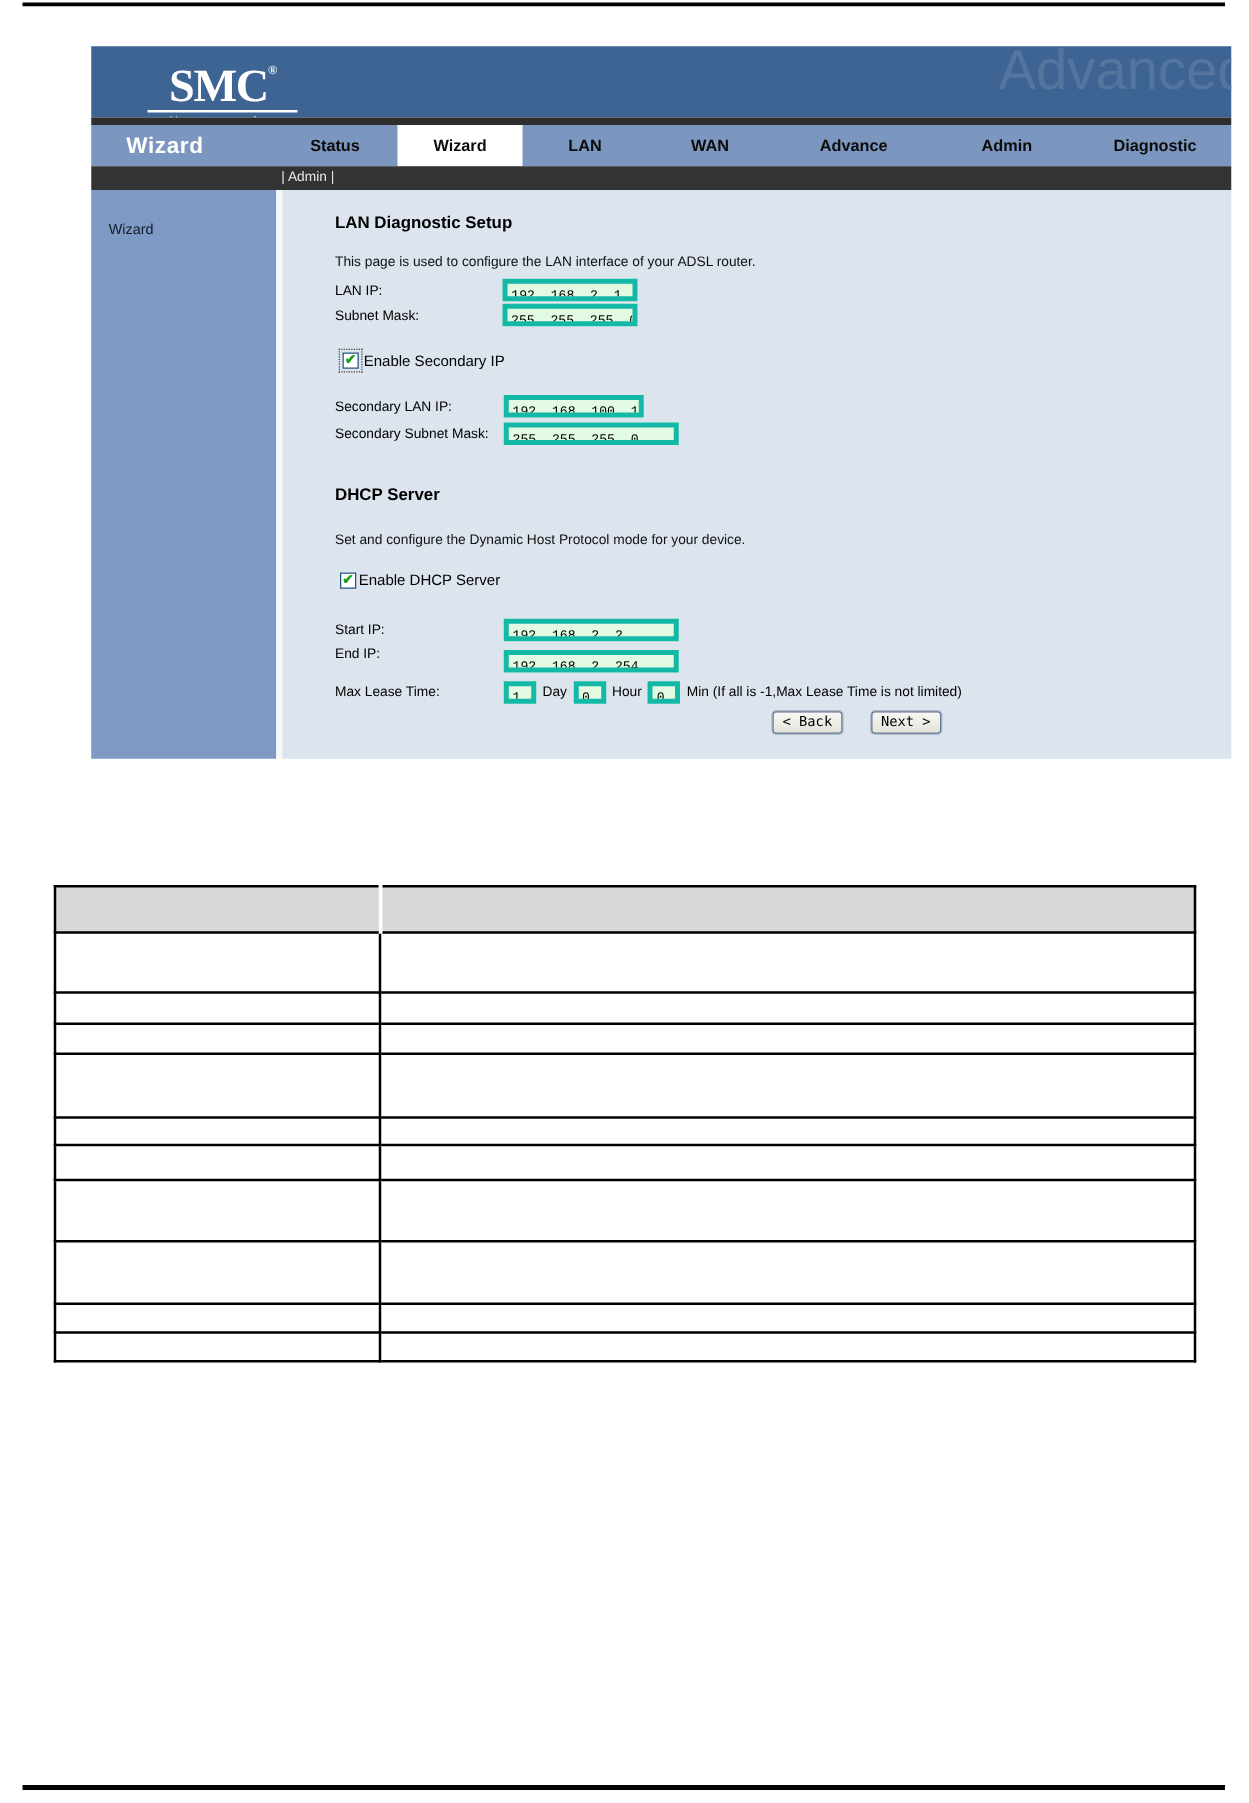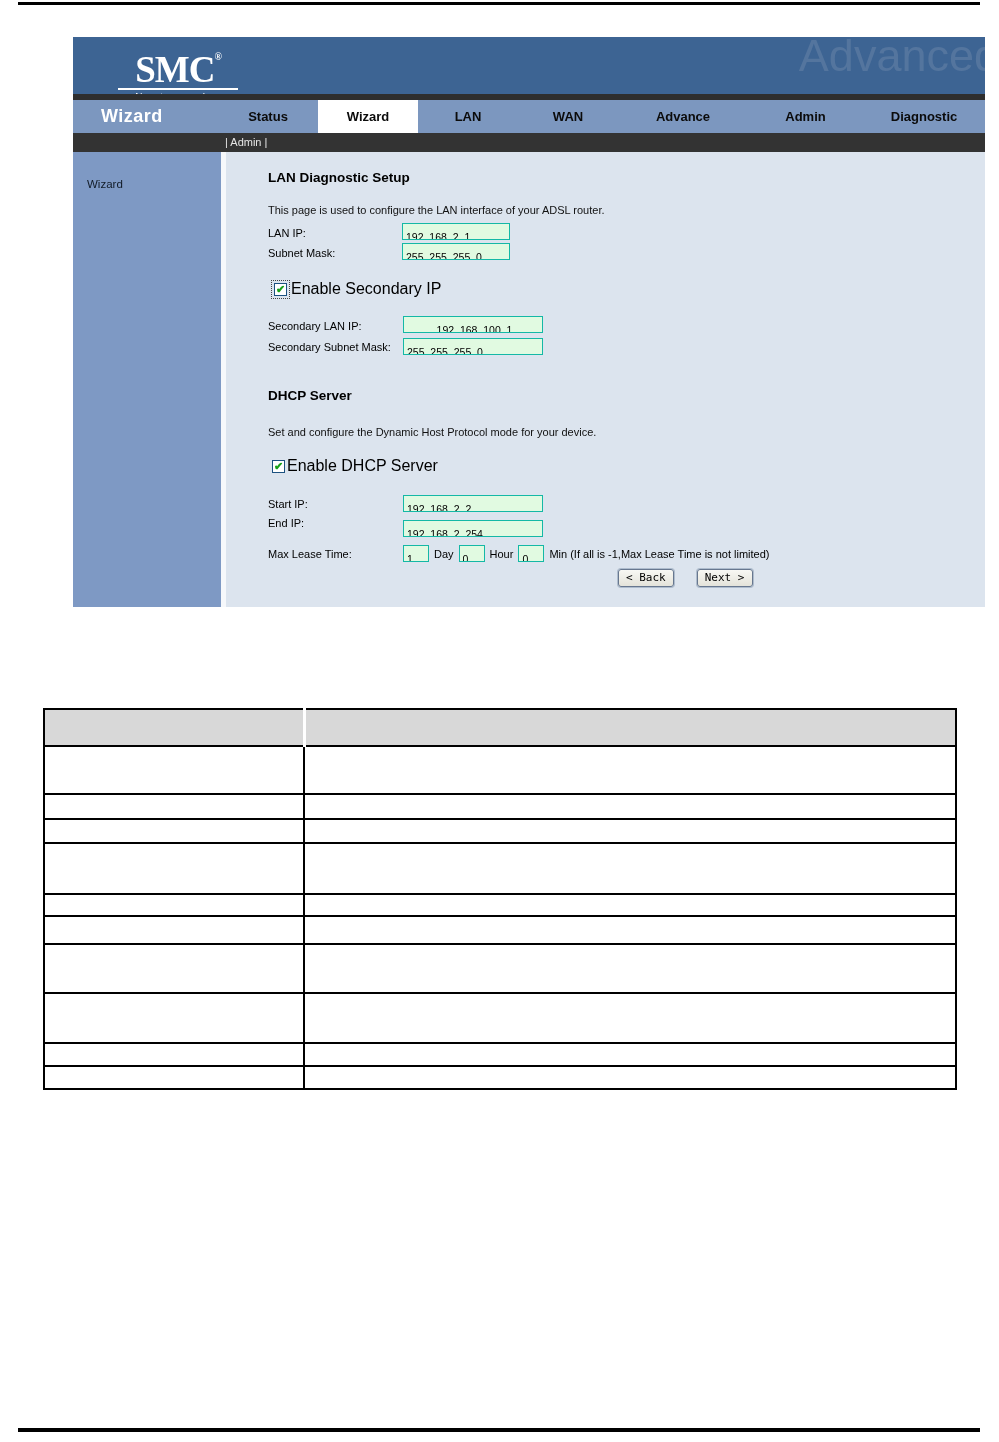--- a/index.html
+++ b/index.html
@@ -45,31 +45,31 @@
 
   .body-row { position: absolute; left: 0; top: 115px; width: 912px; height: 455px; display: flex; }
   .sidebar { width: 148px; background: #7e99c4; }
   .sidebar-item { margin: 26px 0 0 14px; font-size: 11.5px; color: #121c28; cursor: default; }
   .gap { width: 5px; background: #f6f8fb; }
   .main { flex: 1; background: #dce4ee; position: relative; font-size: 11px; color: #000; }
 
   .sec-title { position: absolute; left: 42px; font-size: 13.5px; font-weight: bold; }
   .desc { position: absolute; left: 42px; font-size: 11px; color: #111; }
   .flabel { position: absolute; left: 42px; font-size: 11px; }
-  .tin { position: absolute; height: 17px; background: #e1fae1; border: 1px solid #14b8a6;
-    font-family: Liberation Sans, sans-serif; font-size: 10.5px; padding: 10px 0 0 3px; color: #000; }
+  .tin { position: absolute; height: 17px; background: #e1fae1; border: 4px solid #14b8a6;
+    font-family: Liberation Mono, monospace; font-size: 10.5px; padding: 10px 0 0 3px; color: #000; }
   .tin.small { width: 26px; position: static; height: 17px; }
 
   .cbrow { position: absolute; left: 46px; display: flex; align-items: center; }
   .cb { width: 13px; height: 13px; background: #fff; border: 1px solid #1c5180;
     display: inline-flex; align-items: center; justify-content: center; }
   .cb .check { color: #18a018; font-size: 11px; font-weight: bold; line-height: 11px; }
   .cbrow.focused .cb-wrap { outline: 1px dotted #444; padding: 2px; }
   .cb-wrap { display: inline-flex; }
-  .cbrow .cblabel { margin-left: 2px; font-size: 16px; }
+  .cbrow .cblabel { margin-left: 2px; font-size: 12px; }
 
   .lease-row { position: absolute; left: 177px; top: 393px; display: flex;
     align-items: center; gap: 5px; }
   .lease-row .unit { font-size: 11px; }
 
   .btn-row { position: absolute; left: 392px; top: 417px; display: flex; gap: 23px; }
   .btn { height: 18px; min-width: 52px; padding: 0 7px;
     font-family: "DejaVu Sans Mono", monospace; font-size: 11px; line-height: 16px;
     background: linear-gradient(#f8f8f4, #e4e3da); border: 1px solid #67778f;
     border-radius: 3px; box-shadow: 0 0 0 1px #aebccd; color: #000; cursor: default; }
@@ -130,21 +130,21 @@
       <div class="cbrow focused" style="top:128px">
         <span class="cb-wrap">
             <span class="cb">
               <span class="check">✔</span>
             </span>
           </span>
         <span class="cblabel">Enable Secondary IP</span>
       </div>
 
       <div class="flabel" style="top:168px">Secondary LAN IP:</div>
-      <input class="tin" style="left: 177px; top: 164px; width: 140px; text-align: center;" value="192. 168. 100. 1">
+      <input class="tin" style="left: 177px; top: 164px; width: 112px;" value="192. 168. 100. 1">
 
       <div class="flabel" style="top:189px">Secondary Subnet Mask:</div>
       <input class="tin" style="left: 177px; top: 186px; width: 140px;" value="255. 255. 255. 0">
 
       <div class="sec-title" style="top:236px">DHCP Server</div>
       <div class="desc" style="top:274px">Set and configure the Dynamic Host Protocol mode for your device.</div>
 
       <div class="cbrow" style="top:305px">
         <span class="cb-wrap">
             <span class="cb">

